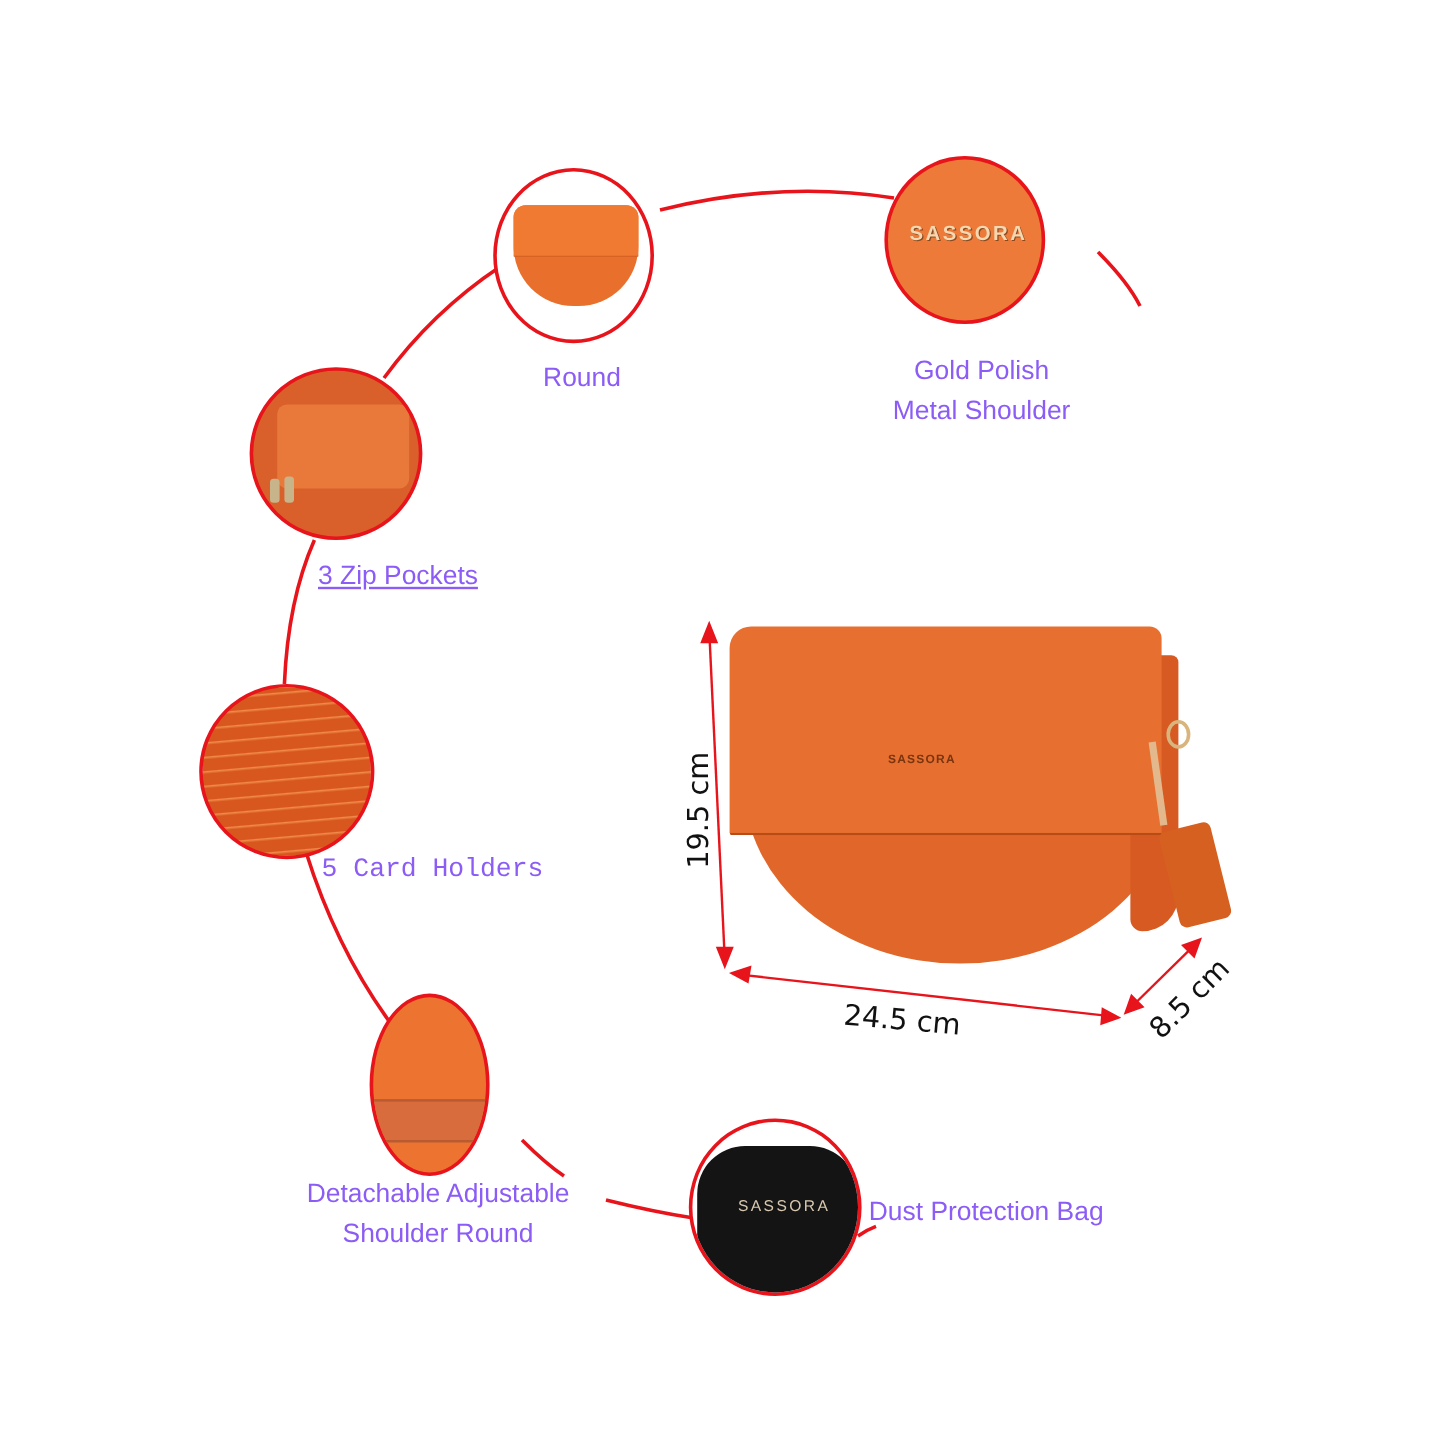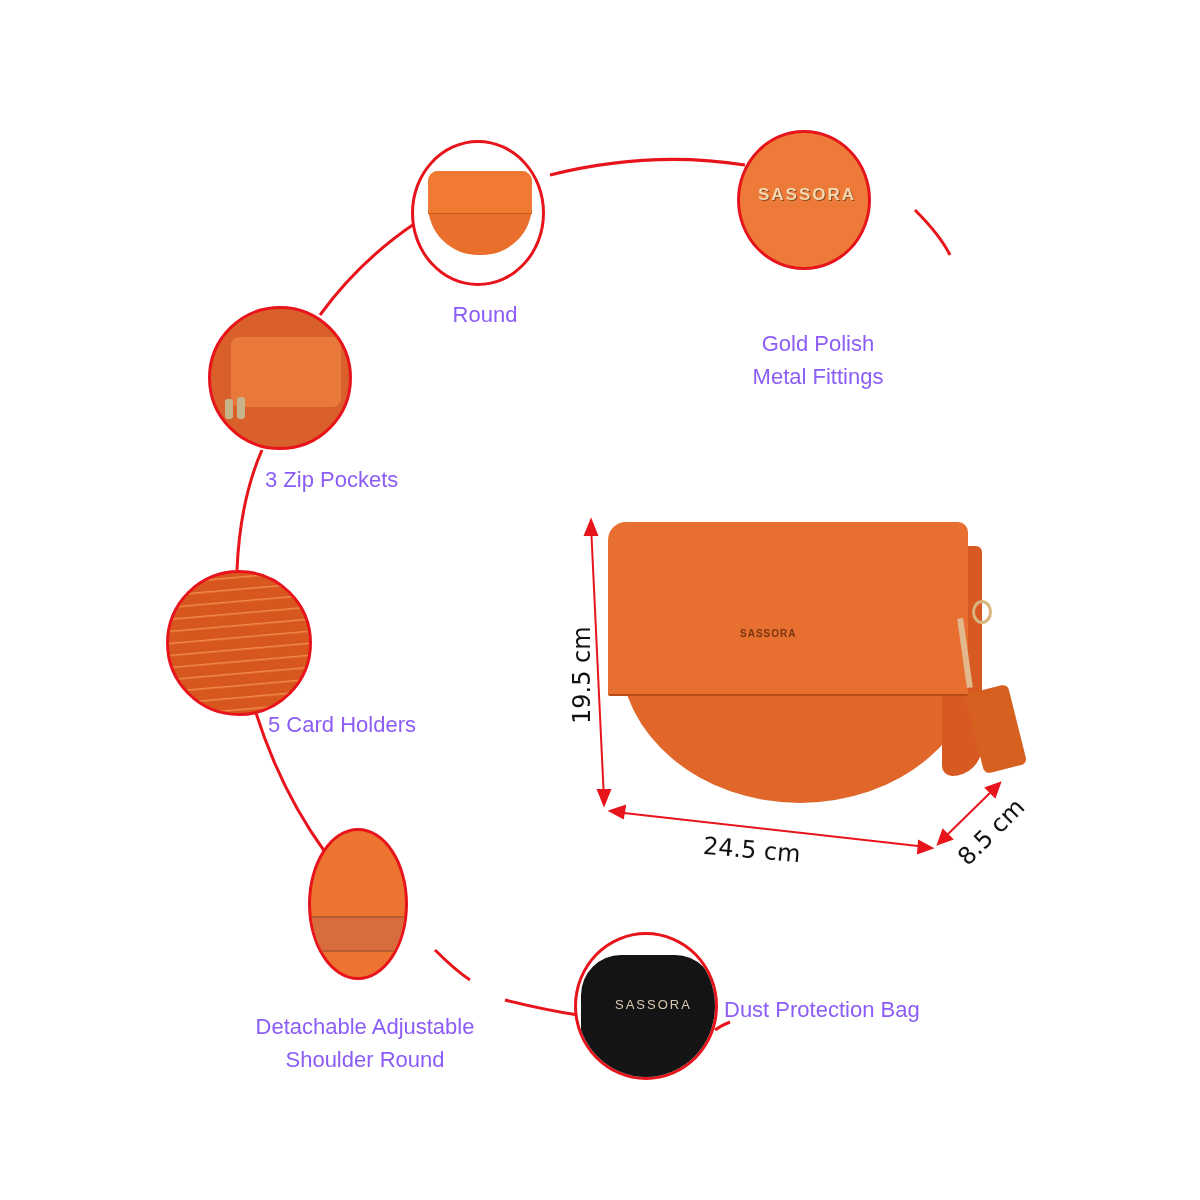--- a/index.html
+++ b/index.html
@@ -41,39 +41,39 @@
   <div class="abs" style="left:14px;top:28px;width:104px;height:84px;background:#e8702c;border-radius:10px 10px 50px 50px;"></div>
   <div class="abs" style="left:14px;top:28px;width:104px;height:42px;background:#f07a32;border-radius:10px 10px 0 0;border-bottom:1px solid #c85a1e;"></div>
 </div>
 <div class="label" style="left:395px;top:298px;width:180px;">
   <div>Round</div>
 </div>
 
 <div class="circle" style="left:737px;top:130px;width:134px;height:140px;background:#ee7a3a;">
   <div class="brand" style="left:18px;top:52px;font-size:17px;color:#f5d7b0;text-shadow:1px 1px 0 #8a4a20;">SASSORA</div>
 </div>
-<div class="label" style="left:728px;top:292px;width:180px;margin-top:35px;">
+<div class="label" style="left:728px;top:292px;width:180px;">
   <div>Gold Polish</div>
-  <div>Metal Fittings</div>
+  <div>Metal Shoulder</div>
 </div>
 
 <div class="circle" style="left:208px;top:306px;width:144px;height:144px;background:#d9602a;">
   <div class="abs" style="left:20px;top:28px;width:110px;height:70px;background:#e8793a;border-radius:8px;"></div>
   <div class="abs" style="left:14px;top:90px;width:8px;height:20px;background:#c8b48a;border-radius:3px;"></div>
   <div class="abs" style="left:26px;top:88px;width:8px;height:22px;background:#c8b48a;border-radius:3px;"></div>
 </div>
-<div class="label" style="left:265px;top:463px;text-align:left;">3 Zip Pockets</div>
+<div class="label" style="left:265px;top:463px;text-align:left;text-decoration:underline;">3 Zip Pockets</div>
 
 <div class="circle" style="left:166px;top:570px;width:146px;height:146px;background:repeating-linear-gradient(175deg,#d8571e 0px,#d8571e 9px,#f08a4a 10px,#d8571e 12px);"></div>
-<div class="label" style="left:268px;top:708px;text-align:right;">5 Card Holders</div>
+<div class="label" style="left:268px;top:708px;text-align:right;font-family:Liberation Mono, monospace;">5 Card Holders</div>
 
 <div class="circle" style="left:308px;top:828px;width:100px;height:152px;background:#ec7430;">
   <div class="abs" style="left:0;top:85px;width:100px;height:32px;background:#d86c3c;border-top:2px solid #b95a30;border-bottom:2px solid #b95a30;"></div>
 </div>
-<div class="label" style="left:220px;top:1010px;width:290px;">
+<div class="label" style="left:220px;top:978px;width:290px;">
   <div>Detachable Adjustable</div>
   <div>Shoulder Round</div>
 </div>
 
 <div class="circle" style="left:574px;top:932px;width:144px;height:148px;">
   <div class="abs" style="left:4px;top:20px;width:134px;height:130px;background:#141414;border-radius:40px 40px 10px 10px;"></div>
   <div class="brand" style="left:38px;top:62px;font-size:13px;font-weight:normal;color:#d8c8b0;">SASSORA</div>
 </div>
 <div class="label" style="left:724px;top:993px;text-align:right;">Dust Protection Bag</div>
 

